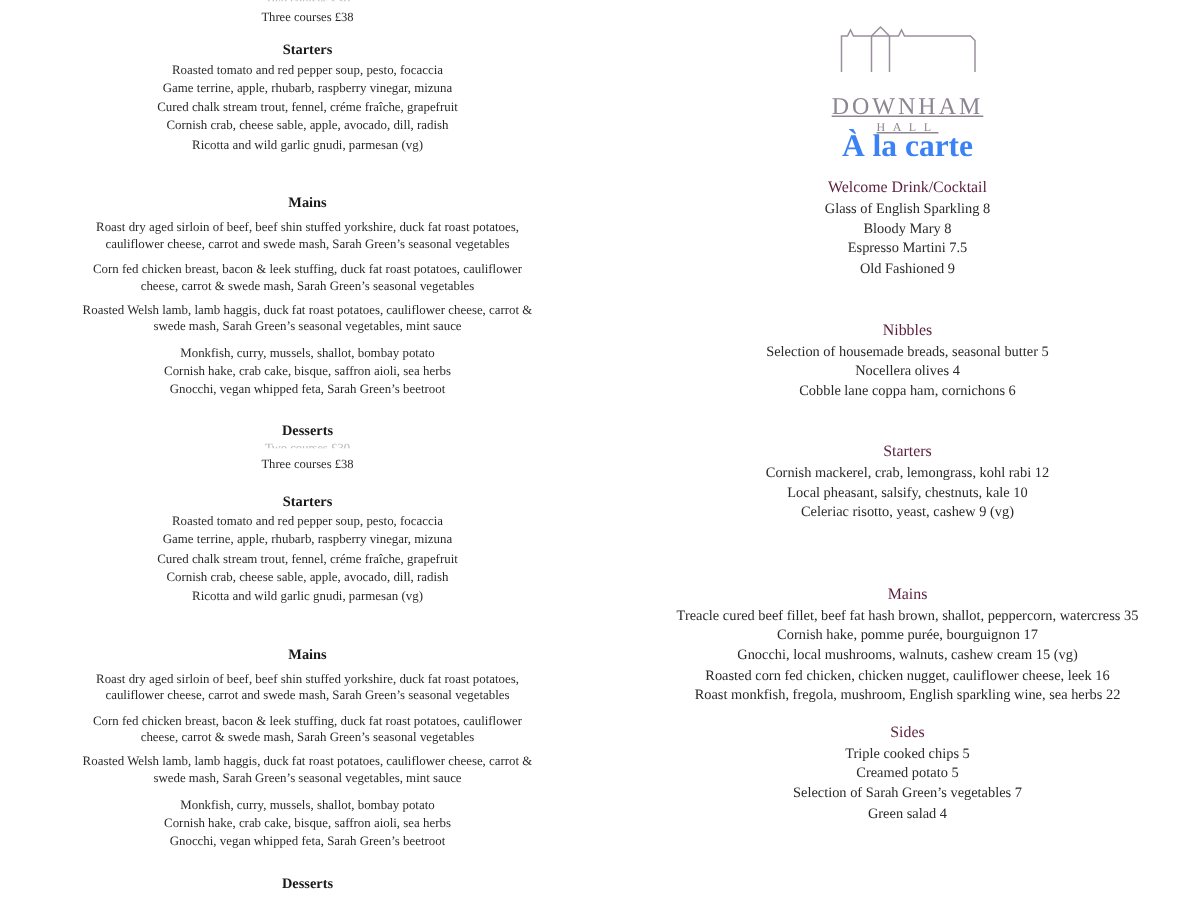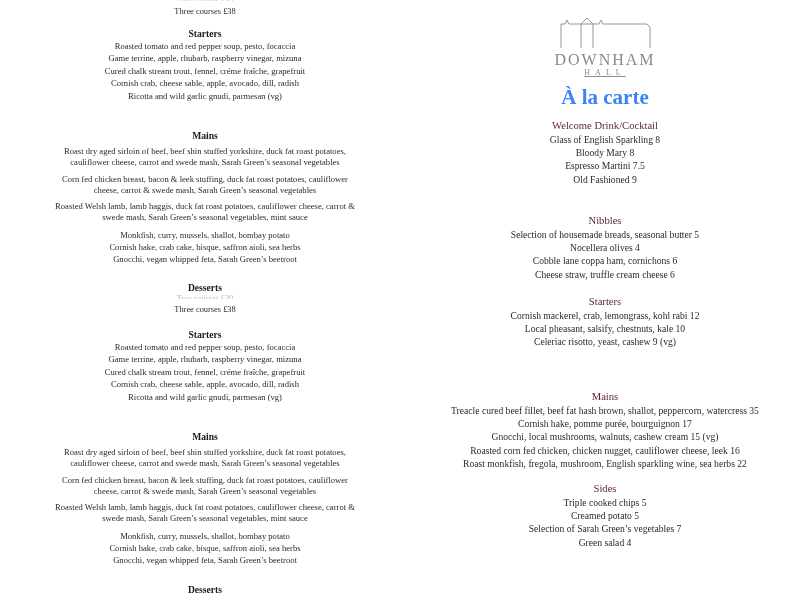--- a/index.html
+++ b/index.html
@@ -12,21 +12,21 @@
   .line.wrap { white-space:normal; width:310px; margin:4px auto; line-height:11px; padding-bottom:1.5px; }
   .lhead { font-family:"Liberation Serif", serif; font-weight:bold; font-size:9.6px; line-height:13px; color:#1a1a1a; }
   .price-small { font-family:"Liberation Serif", serif; font-size:8.4px; line-height:10.6px; color:#2a2a2a; }
   .faded { color:#777; opacity:0.55; clip-path: inset(0 0 55% 0); }
   .rtitle { font-family:"Liberation Serif", serif; font-weight:bold; font-size:21px; color:#3b82f6; text-align:center; position:absolute; left:0; width:390px; top:85px; }
   .rblk { position:absolute; left:0; width:390px; text-align:center; }
   .rhead { font-family:"Liberation Serif", serif; font-weight:normal; font-size:10.6px; line-height:14px; color:#5a1f3e; }
   .rline { font-family:"Liberation Serif", serif; font-size:9.6px; line-height:13.2px; color:#2a2a2a; white-space:nowrap; }
   .logo { position:absolute; left:140px; top:14px; width:110px; text-align:center; }
   .logo svg { display:block; margin:0 auto; }
-  .logo-name { font-family:"Liberation Serif", serif; font-size:16px; letter-spacing:2px; color:#8d8592; margin-top:4px; line-height:16px; }
+  .logo-name { font-family:"Liberation Serif", serif; font-size:16px; letter-spacing:2px; color:#8d8592; margin-top:16px; line-height:16px;text-decoration:underline; }
   .logo-sub { font-family:"Liberation Serif", serif; font-size:8px; letter-spacing:5px; color:#8d8592; line-height:10px;text-decoration:underline; }
 </style>
 </head>
 <body>
 
 <div class="page-left">
   <div class="blk" style="top:-4px;">
     <div class="price-small faded">Two courses  £30</div>
     <div class="price-small">Three courses  £38</div>
   </div>
@@ -105,21 +105,20 @@
     <div class="rline">Bloody Mary  8</div>
     <div class="rline">Espresso Martini  7.5</div>
     <div class="rline">Old Fashioned  9</div>
   </div>
 
   <div class="rblk" style="top:214px;">
     <div class="rhead">Nibbles</div>
     <div class="rline">Selection of housemade breads, seasonal butter  5</div>
     <div class="rline">Nocellera olives  4</div>
     <div class="rline">Cobble lane coppa ham, cornichons  6</div>
-    <div class="rline">Cheese straw, truffle cream cheese  6</div>
   </div>
 
   <div class="rblk" style="top:295px;">
     <div class="rhead">Starters</div>
     <div class="rline">Cornish mackerel, crab, lemongrass, kohl rabi  12</div>
     <div class="rline">Local pheasant, salsify, chestnuts, kale  10</div>
     <div class="rline">Celeriac risotto, yeast, cashew  9 (vg)</div>
   </div>
 
   <div class="rblk" style="top:390px;">

